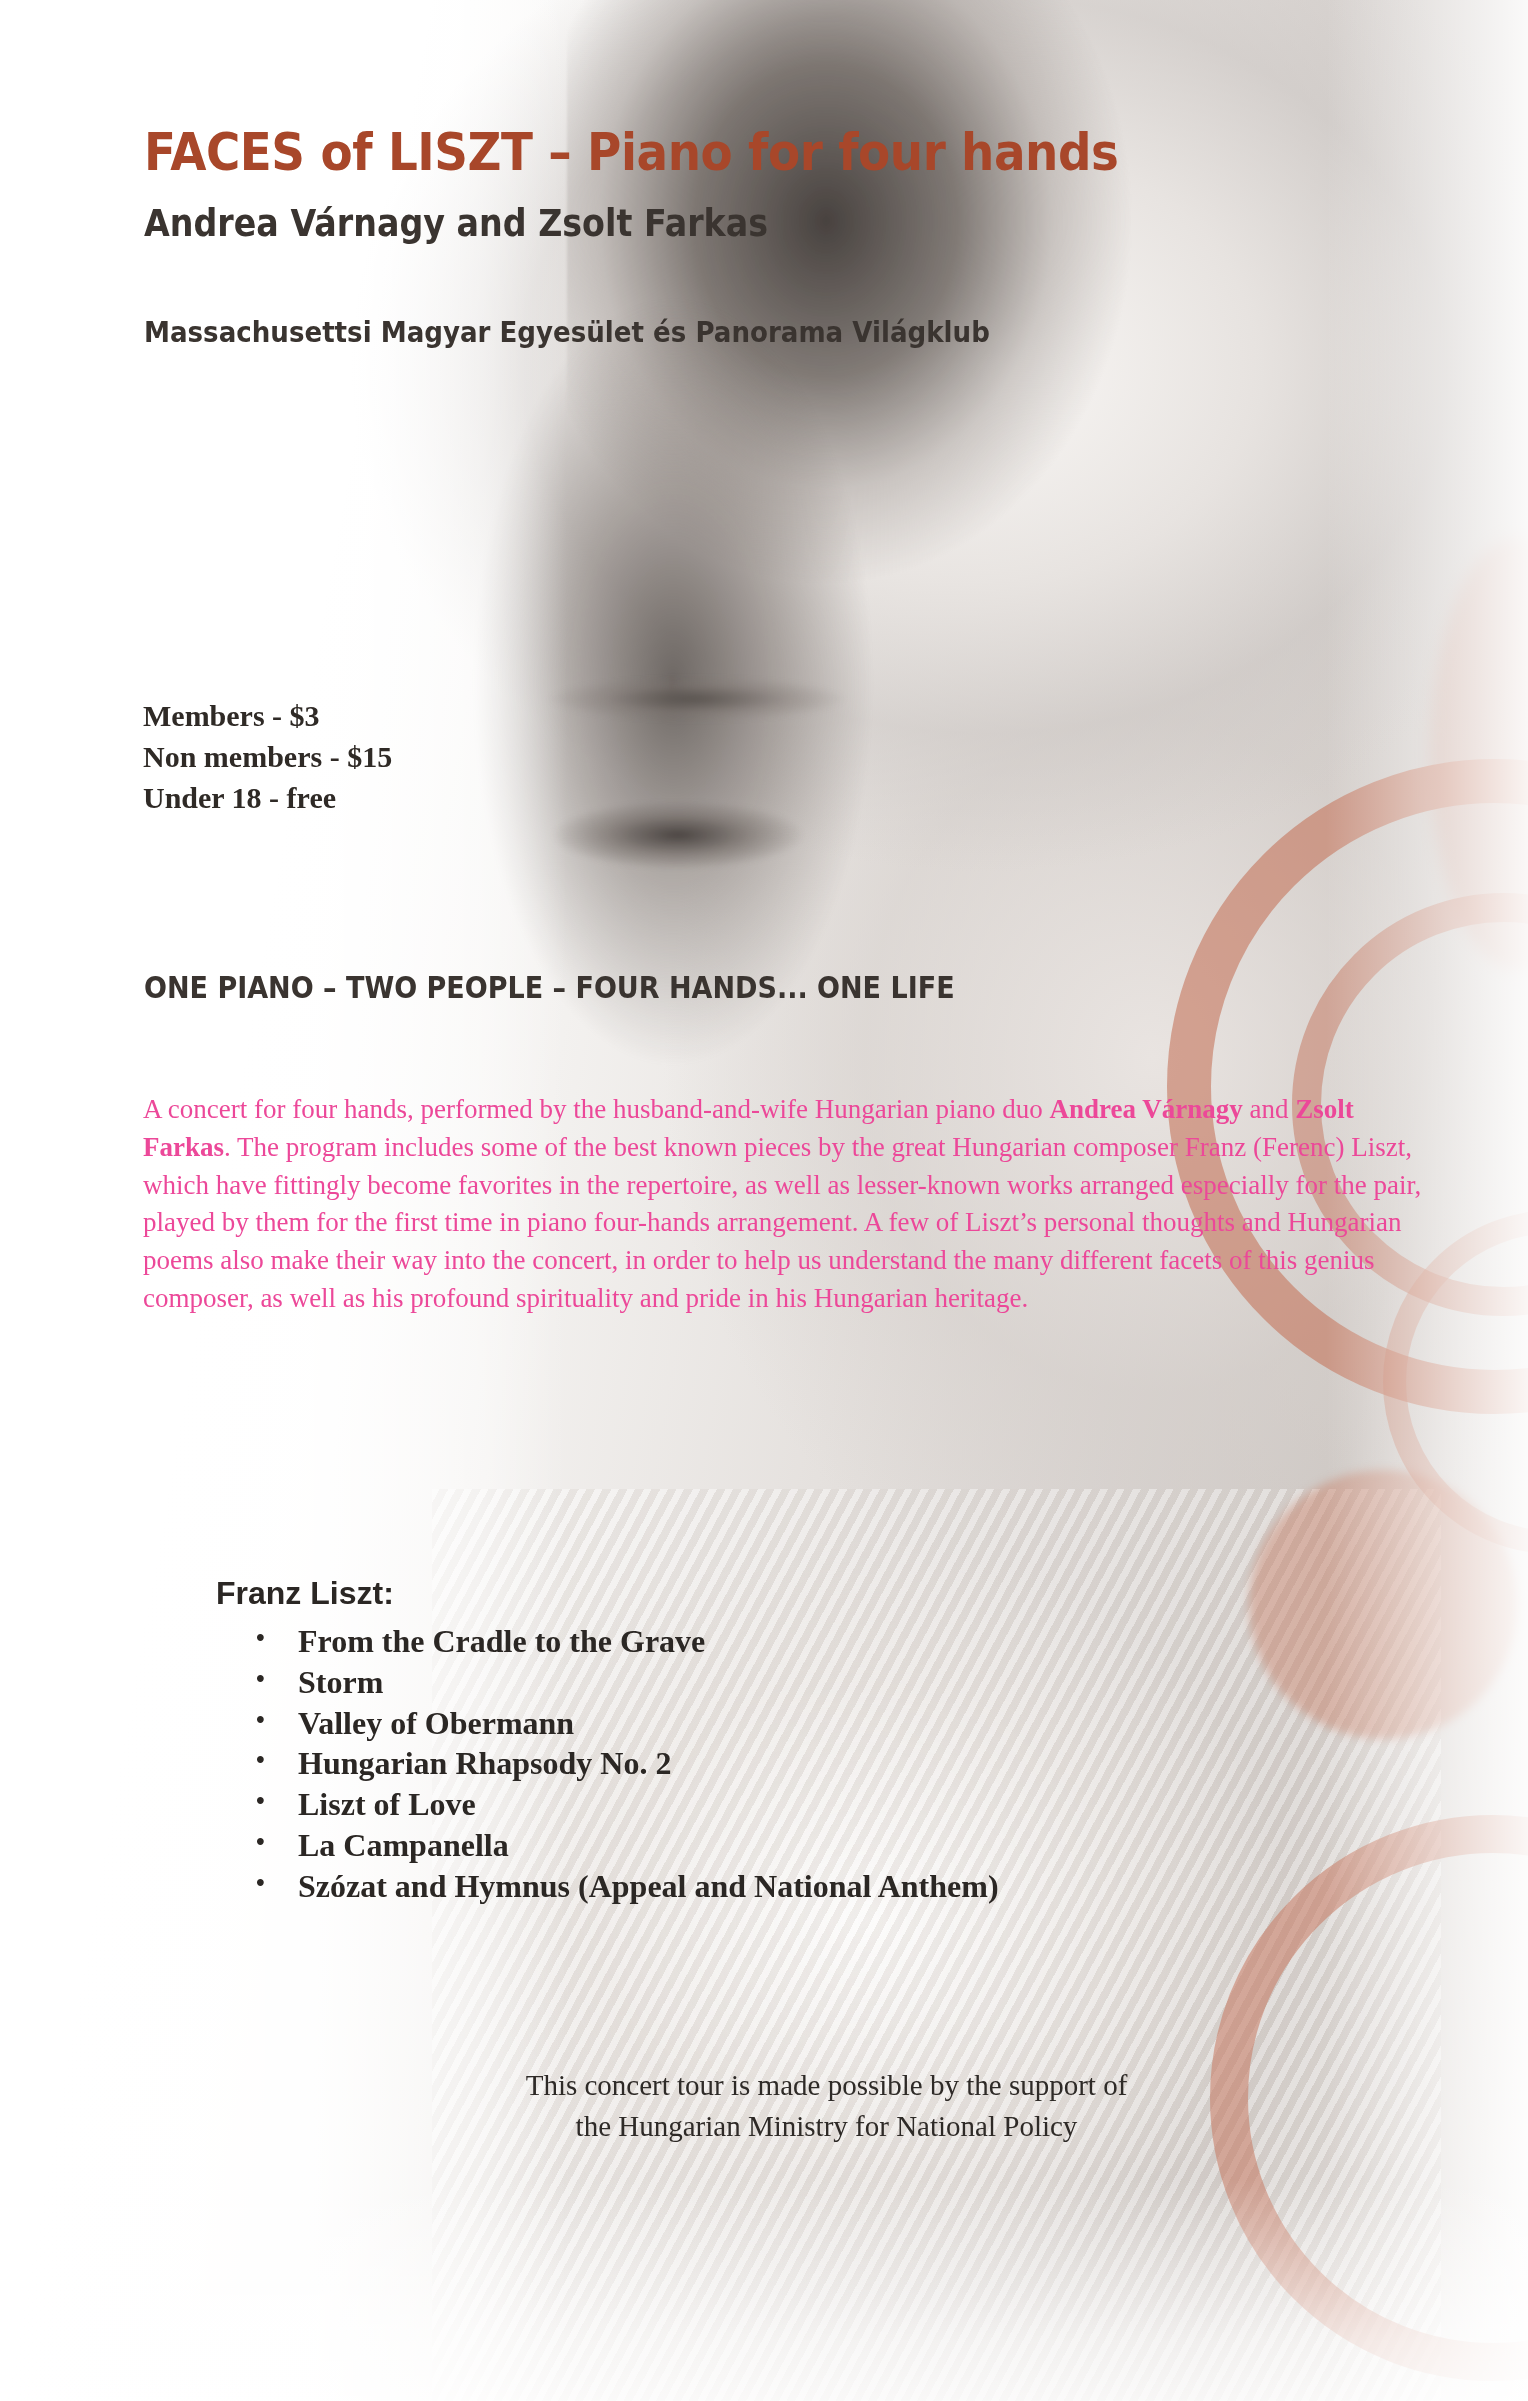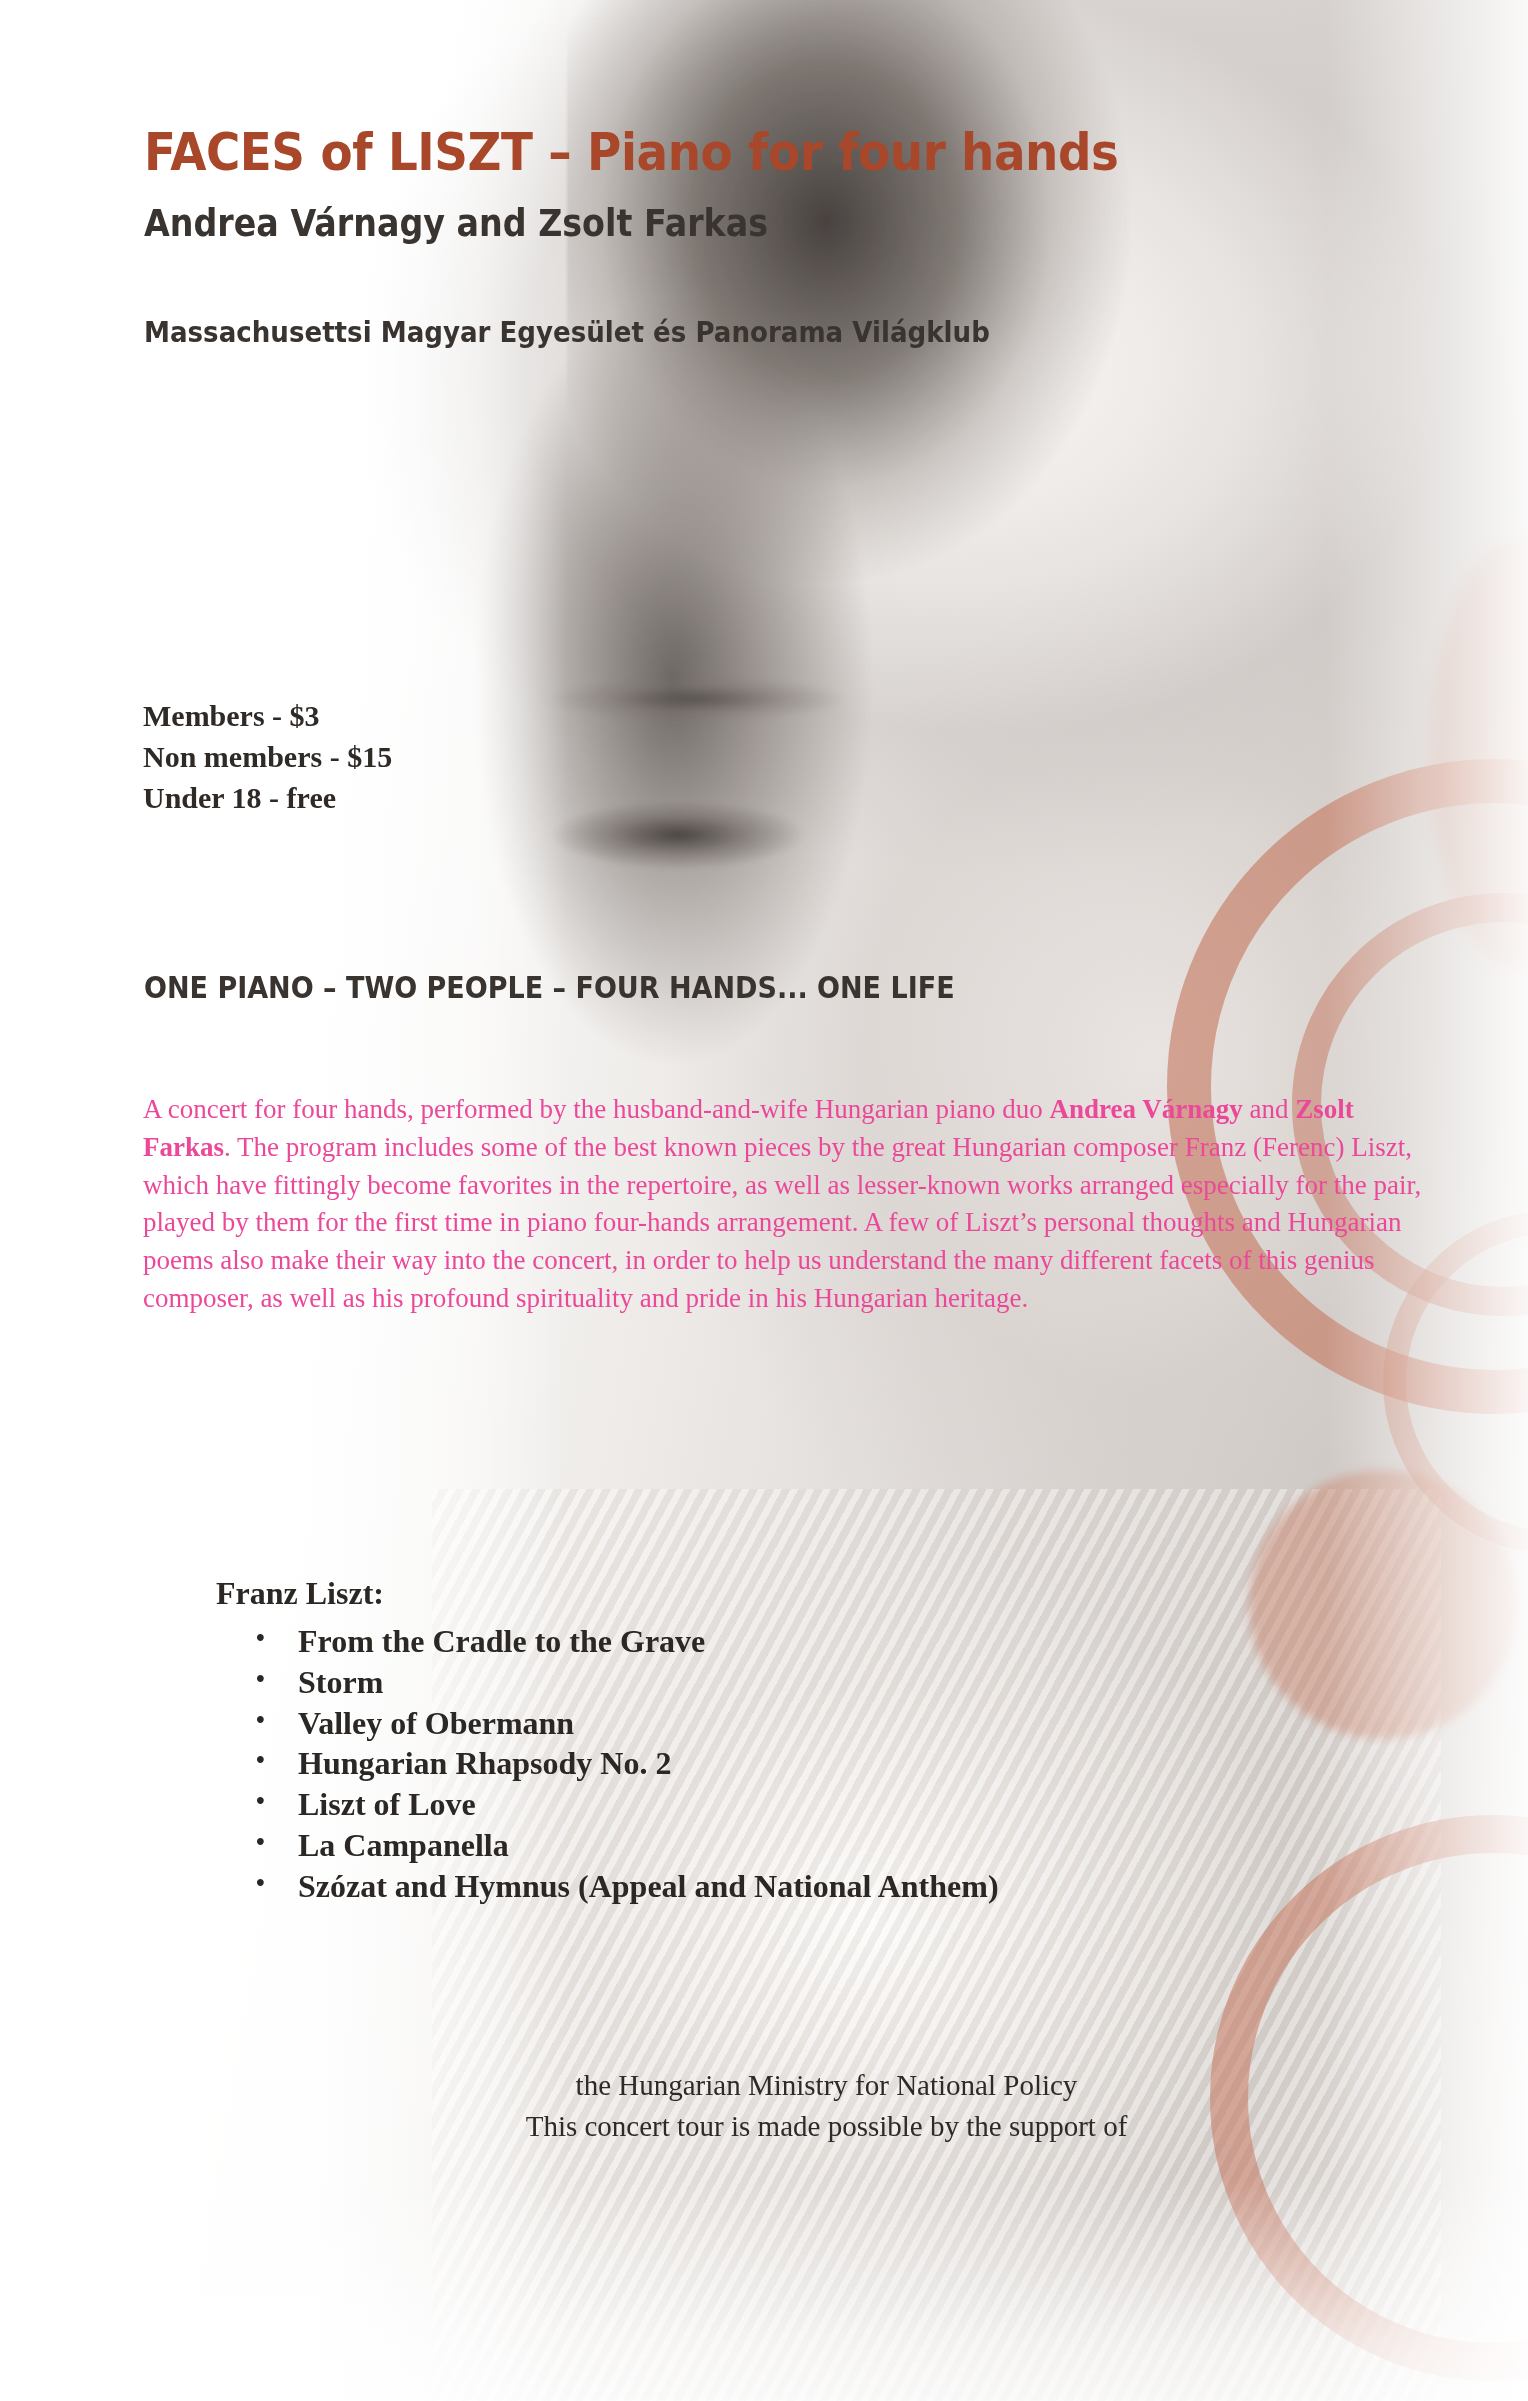--- a/index.html
+++ b/index.html
@@ -196,21 +196,21 @@
     text-align: left;
   }
   .blurb b { font-weight: bold; }
 
   .program {
     position: absolute;
     left: 216px; top: 1575px;
     width: 1249px;
   }
   .program-heading {
-    font-family: Liberation Serif, serif;
+    font-family: Liberation Sans, sans-serif;
     font-weight: bold;
     font-size: 32px;
     color: #2b2724;
     margin-bottom: 8.6px;
   }
   .program ul {
     list-style: none;
     margin: 0;
     padding: 0 0 0 82px;
   }
@@ -291,19 +291,19 @@
         <li><span class="bullet">•</span><span>Storm</span></li>
         <li><span class="bullet">•</span><span>Valley of Obermann</span></li>
         <li><span class="bullet">•</span><span>Hungarian Rhapsody No. 2</span></li>
         <li><span class="bullet">•</span><span>Liszt of Love</span></li>
         <li><span class="bullet">•</span><span>La Campanella</span></li>
         <li><span class="bullet">•</span><span>Szózat and Hymnus (Appeal and National Anthem)</span></li>
       </ul>
     </div>
 
     <div class="support">
+      <div>This concert tour is made possible by the support of</div>
       <div>the Hungarian Ministry for National Policy</div>
-      <div>This concert tour is made possible by the support of</div>
     </div>
 
   </div>
 </div>
 
 
 </body></html>

